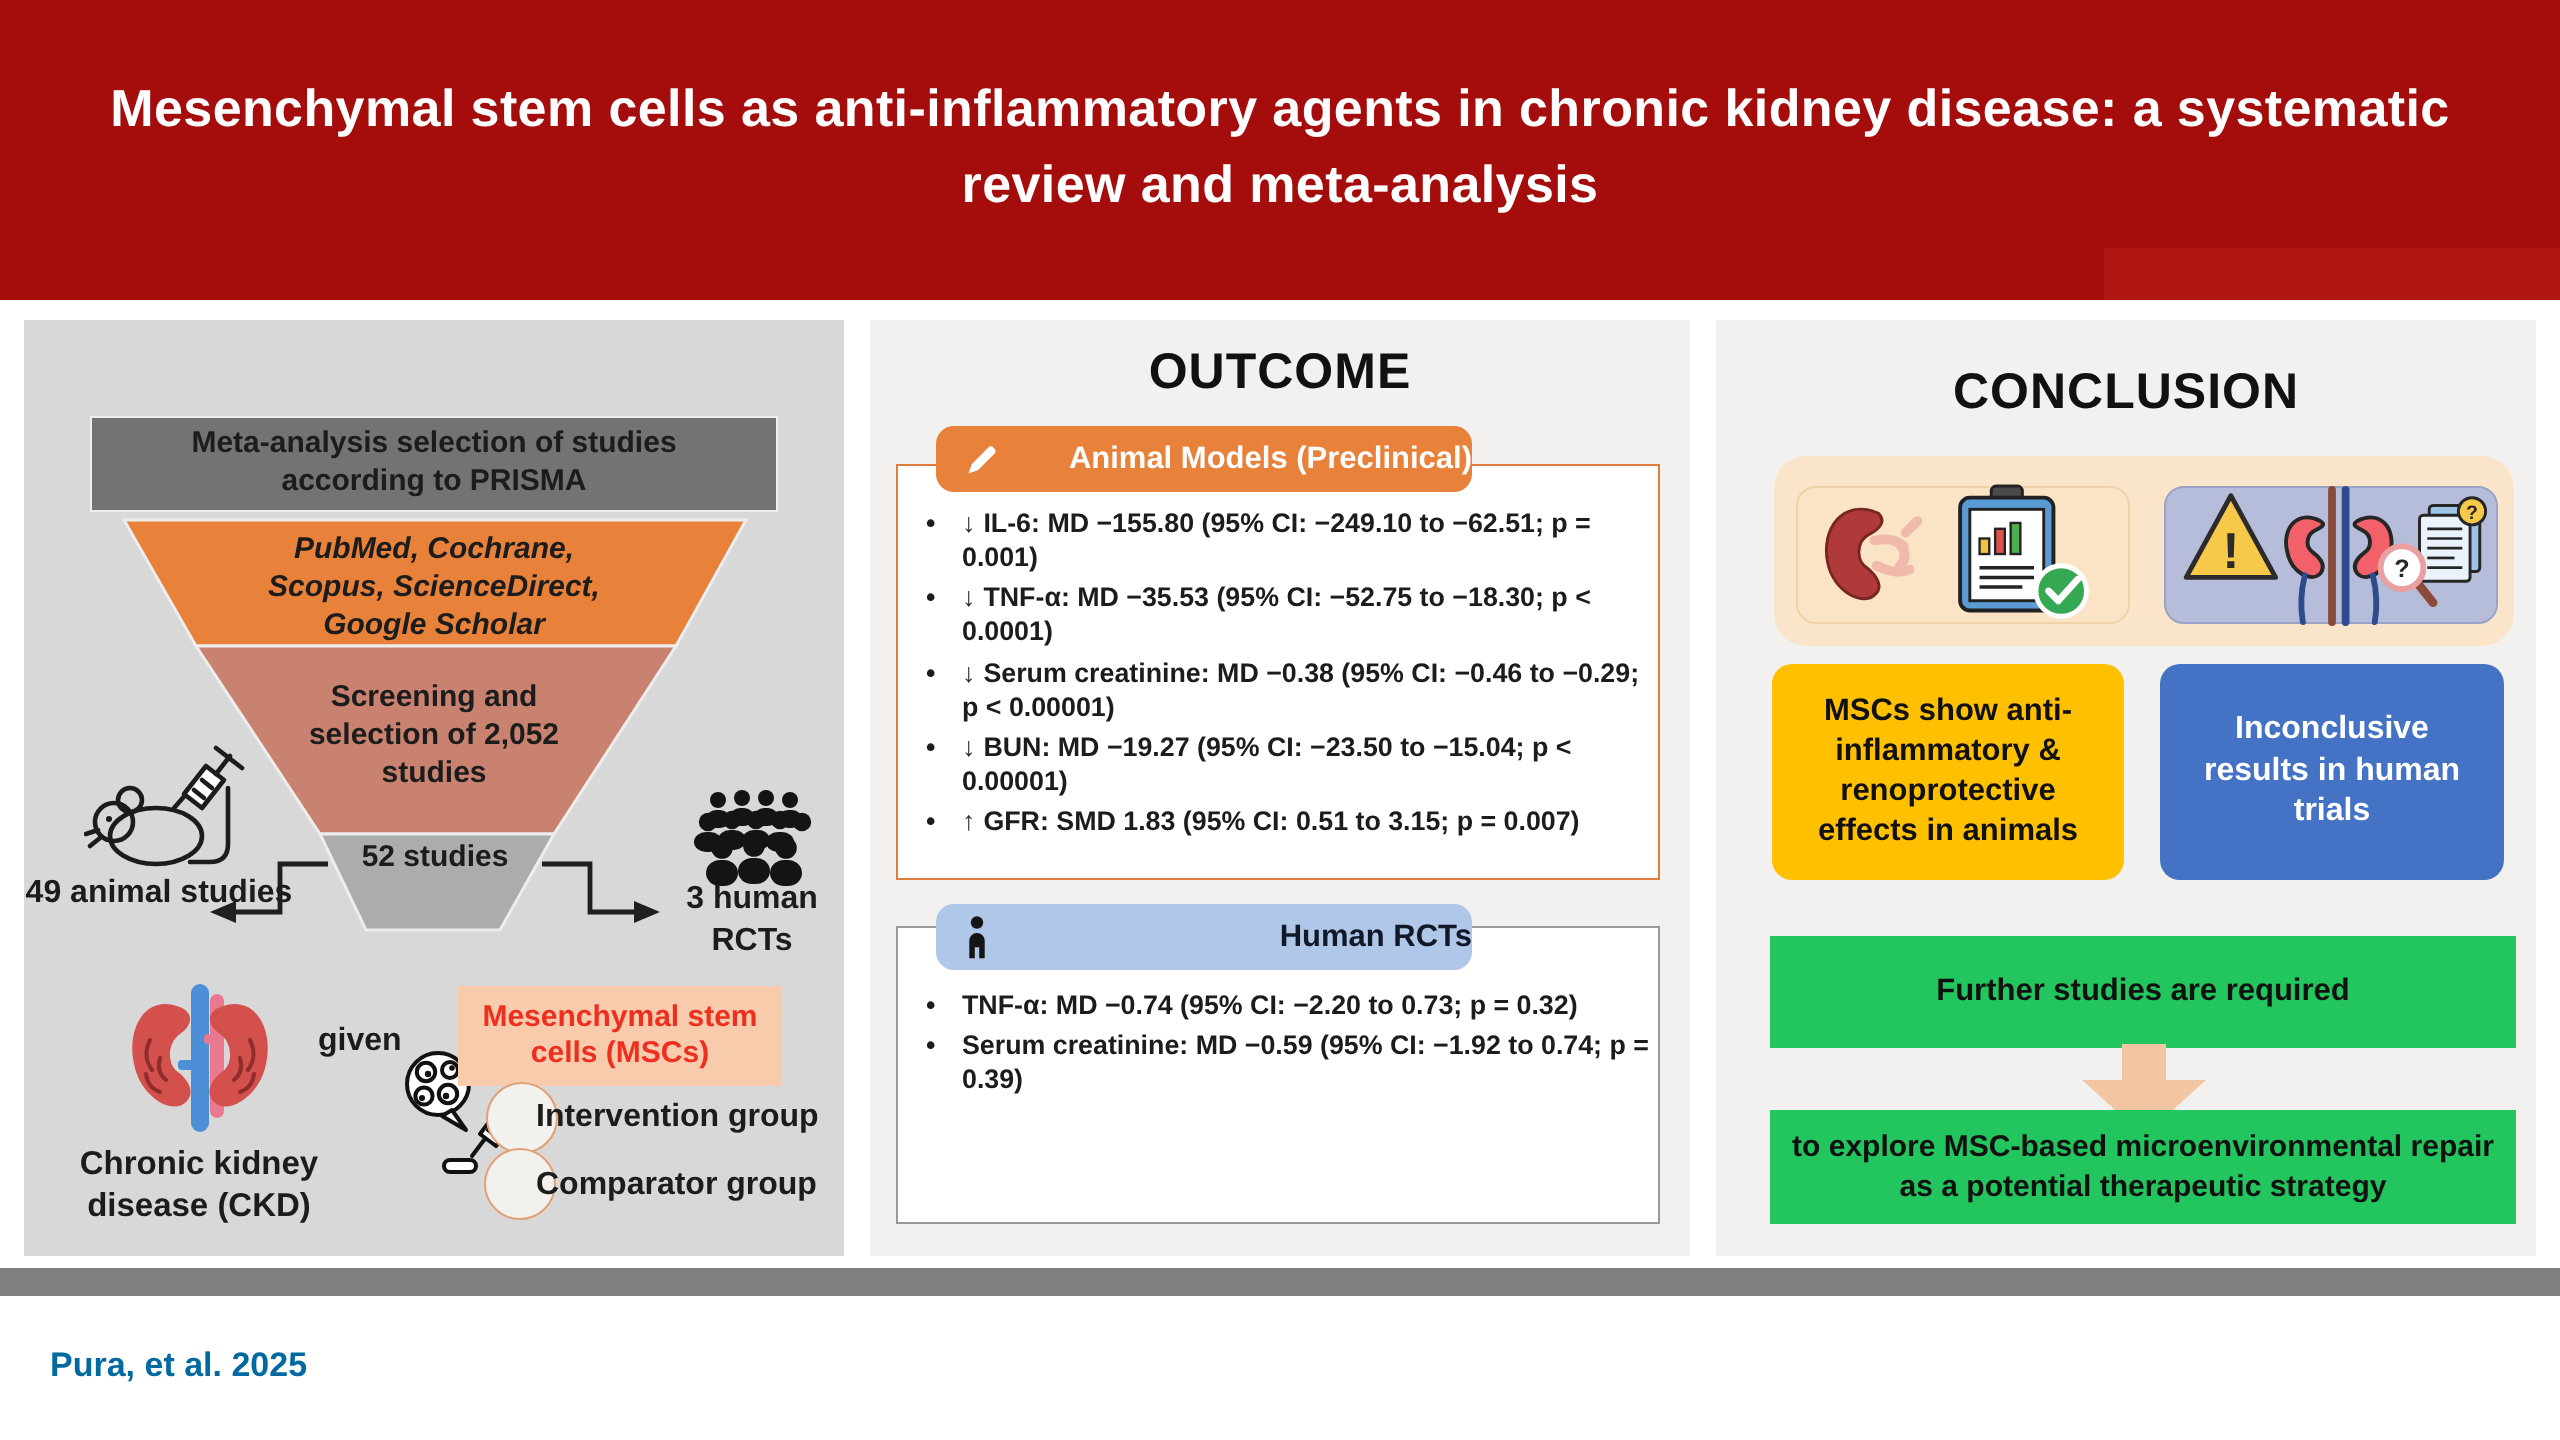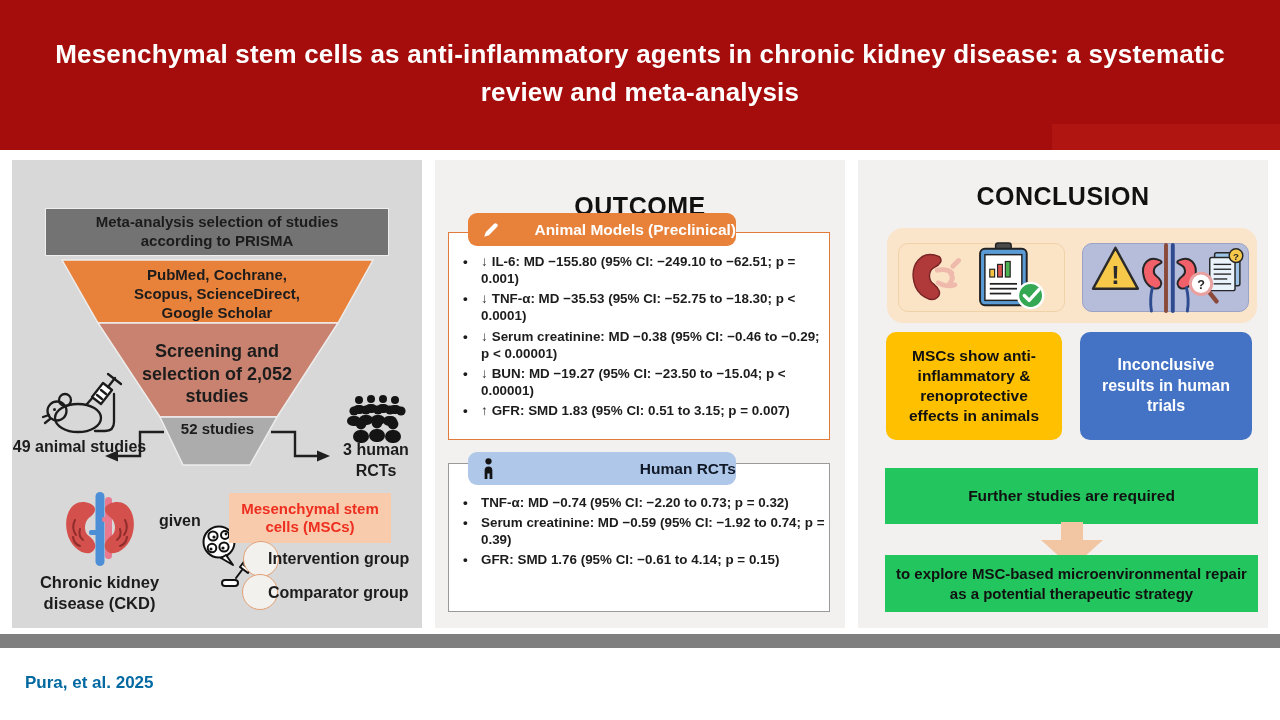--- a/index.html
+++ b/index.html
@@ -25,22 +25,22 @@
   .panel-conclusion{ left:858px; width:410px; background:#F2F1EF; }
   .panel-title { position:absolute; left:0; width:100%; text-align:center;
     font-size:25px; font-weight:bold; color:#111; letter-spacing:.5px; }
 
   
   .prisma-box { position:absolute; left:33px; top:48px; width:344px; height:48px;
     background:#737373; border:1px solid #efefef; display:flex; align-items:center; justify-content:center;
     font-size:15px; font-weight:bold; text-align:center; line-height:1.25; padding:0 14px; }
   .funnel-svg { position:absolute; left:0; top:0; }
   .funnel-label { position:absolute; text-align:center; font-weight:bold; color:#1c1c1c; line-height:1.25; z-index:2; }
-  .lbl-sources   { left:110px; top:106px; width:190px; font-size:15px; }
-  .lbl-screening { left:120px; top:180px; width:170px; font-size:18px; }
+  .lbl-sources   { left:110px; top:106px; width:190px; font-size:15px;font-style:italic; }
+  .lbl-screening { left:120px; top:180px; width:170px; font-size:15px; }
   .lbl-result    { left:168px; top:260px; width:75px;  font-size:15px; }
   .count-label { position:absolute; text-align:center; font-size:16px; font-weight:bold; line-height:1.3; }
   .lbl-animal { left:0px;  top:277px; width:135px; }
   .lbl-human  { left:318px; top:280px; width:92px; }
   .mouse-icon { position:absolute; left:30px; top:210px; }
   .crowd-icon { position:absolute; left:332px; top:233px; }
   .kidneys-icon { position:absolute; left:48px; top:330px; }
   .ckd-label { position:absolute; left:5px; top:412px; width:165px; text-align:center;
     font-size:16.5px; font-weight:bold; line-height:1.3; }
   .given-label { position:absolute; left:147px; top:352px; font-size:16px; font-weight:bold; }
@@ -222,21 +222,21 @@
   </svg>
 
   <div class="msc-box">Mesenchymal stem cells (MSCs)</div>
   <div class="group-circle circ-1"></div>
   <div class="group-label glbl-1">Intervention group</div>
   <div class="group-circle circ-2"></div>
   <div class="group-label glbl-2">Comparator group</div>
 </div>
 
 <div class="panel panel-outcome">
-  <div class="panel-title" style="top:12px;margin-top:20px;">OUTCOME</div>
+  <div class="panel-title" style="top:12px;">OUTCOME</div>
 
   <div class="result-box animal-box"></div>
   <div class="pill pill-animal">
     <svg width="18" height="18" viewBox="0 0 20 20">
       <path d="M2.5,17.5 L4.3,12.3 L13.5,3.1 a2,2 0 0 1 2.8,0 l0.6,0.6 a2,2 0 0 1 0,2.8 L7.7,15.7 L2.5,17.5 Z" fill="#ffffff"></path>
     </svg>
     <span>Animal Models (Preclinical)</span>
   </div>
   <ul class="bullets bullets-animal">
     <li><span class="ar">↓</span><strong>IL-6</strong><span>: MD −155.80 (95% CI: −249.10 to −62.51; p = 0.001)</span></li>
@@ -250,21 +250,20 @@
   <div class="pill pill-human">
     <svg width="13" height="22" viewBox="0 0 14 24">
       <circle cx="7" cy="3.6" r="3.4" fill="#141414"></circle>
       <path d="M2.8,23 V13.5 a4.2,4.2 0 0 1 8.4,0 V23 h-3 v-6 h-2.4 v6 Z" fill="#141414"></path>
     </svg>
     <span>Human RCTs</span>
   </div>
   <ul class="bullets bullets-human">
     <li><span class="ar"></span><strong>TNF-α</strong><span>: MD −0.74 (95% CI: −2.20 to 0.73; p = 0.32)</span></li>
     <li><span class="ar"></span><strong>Serum creatinine</strong><span>: MD −0.59 (95% CI: −1.92 to 0.74; p = 0.39)</span></li>
-    <li><span class="ar"></span><strong>GFR</strong><span>: SMD 1.76 (95% CI: −0.61 to 4.14; p = 0.15)</span></li>
   </ul>
 </div>
 
 <div class="panel panel-conclusion">
   <div class="panel-title" style="top:22px;">CONCLUSION</div>
 
   <div class="concl-strip"></div>
 
   <div class="tile tile-left">
     <svg width="160" height="70" viewBox="0 0 164 72" style="overflow:visible;">

